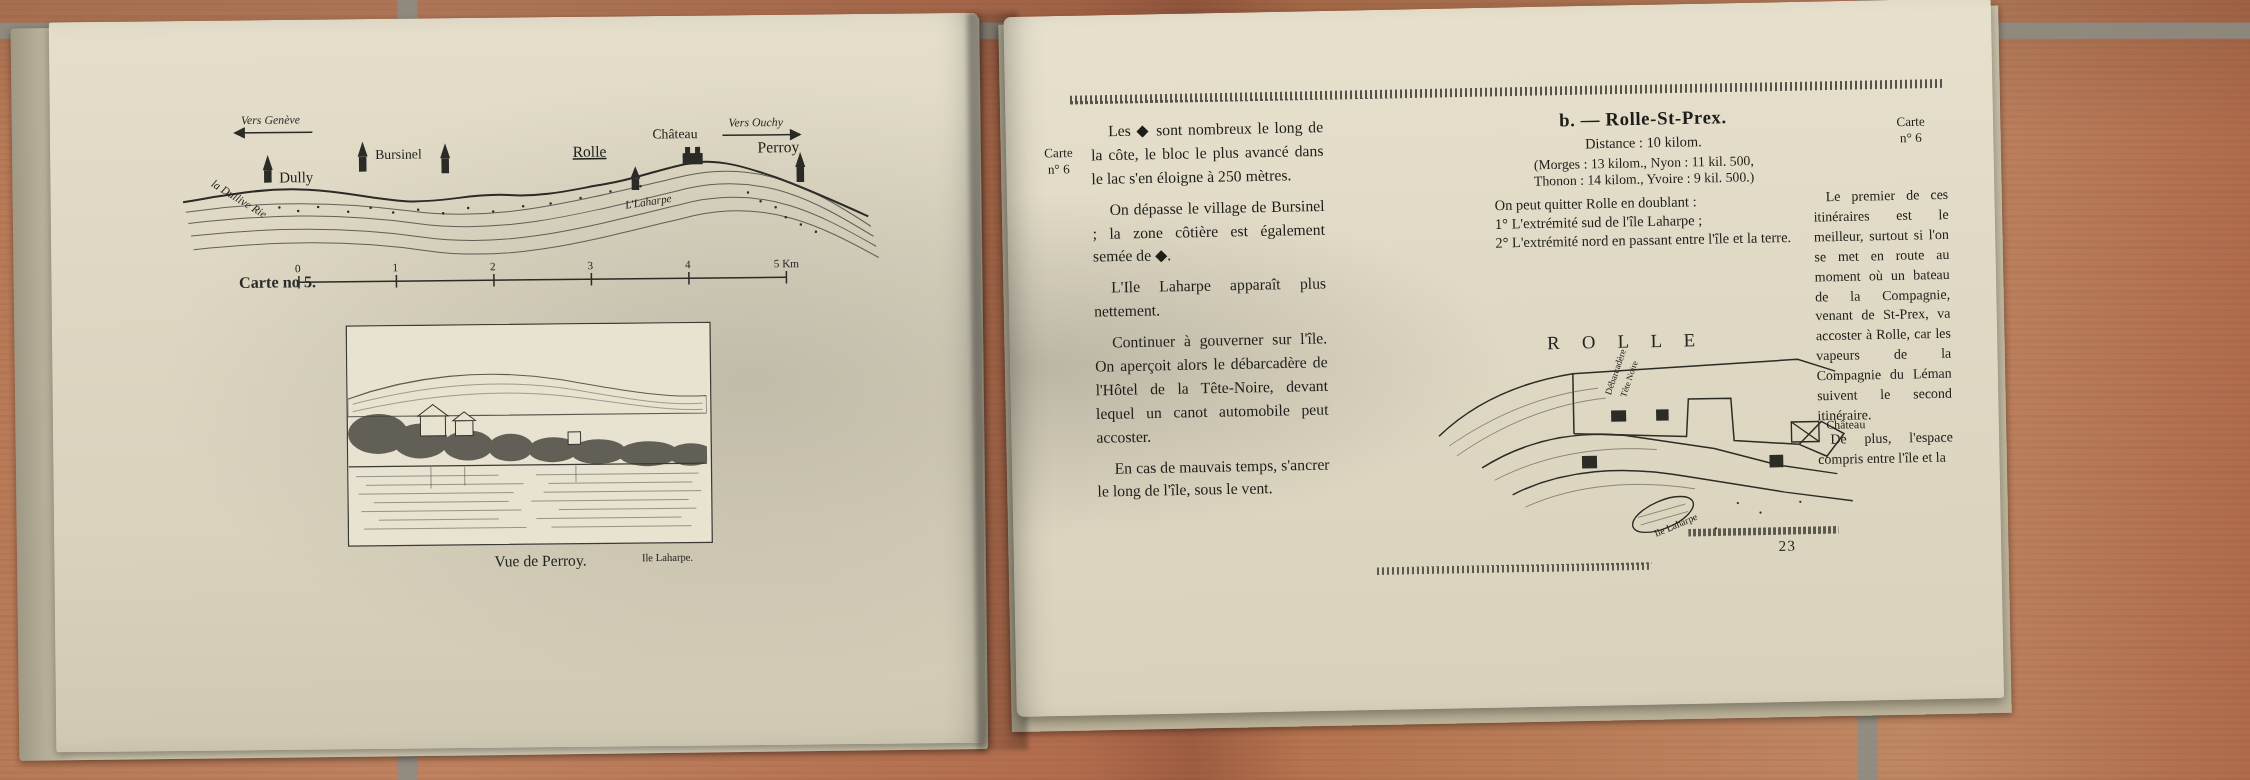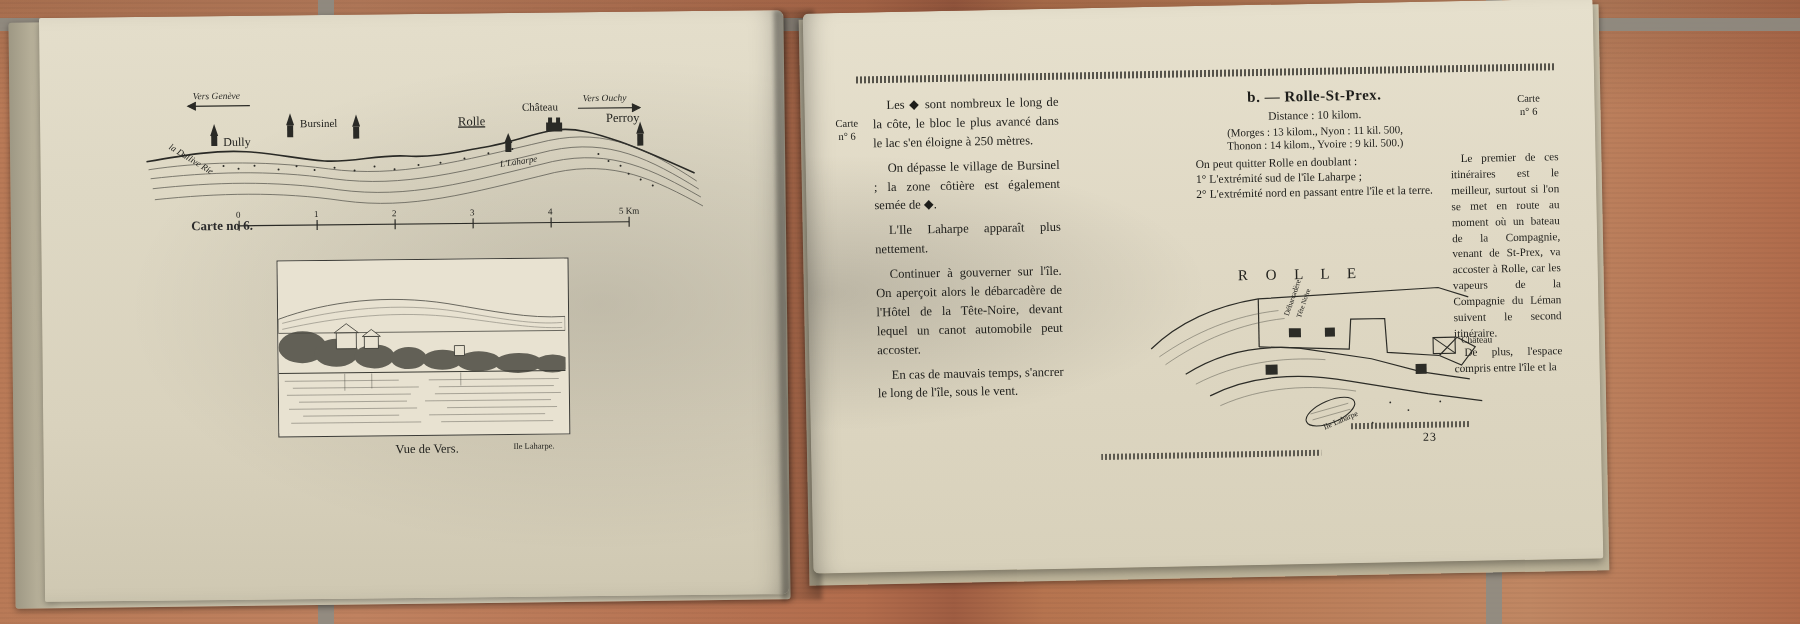--- a/index.html
+++ b/index.html
@@ -179,21 +179,21 @@
             <text x="107" y="152">0</text>
               <text x="185" y="152">1</text>
               <text x="263" y="152">2</text>
             <text x="341" y="152">3</text>
               <text x="419" y="152">4</text>
               <text x="490" y="152">5 Km</text>
           </g>
         </svg>
       </div>
 
-      <div class="capt" style="left:150px;top:202px;">Carte no 6.</div>
+      <div class="capt" style="left:150px;top:202px;">Carte no 5.</div>
 
       <div class="vignette">
         <svg width="287" height="172" viewBox="0 0 287 172">
           <rect x="0" y="0" width="287" height="172" fill="#e8e2d1"></rect>
 
           <path d="M0,58 C50,40 110,34 170,44 C215,52 250,60 287,58 L287,72 L0,72 Z" fill="none" stroke="#5b5a52" stroke-width="0.9"></path>
           <g stroke="#6a6960" stroke-width="0.6" opacity=".8">
             <path d="M4,62 C60,48 120,42 180,52 C225,60 255,66 284,64" fill="none"></path>
             <path d="M4,68 C60,56 120,50 180,58 C225,64 255,70 284,69" fill="none"></path>
           </g>
@@ -236,21 +236,21 @@
               <line x1="162" y1="162" x2="274" y2="162"></line>
           </g>
 
           <g stroke="#45443d" stroke-width="0.7" opacity=".6">
             <line x1="66" y1="113" x2="66" y2="130"></line>
             <line x1="93" y1="113" x2="93" y2="128"></line>
             <line x1="182" y1="113" x2="182" y2="126"></line>
           </g>
         </svg>
       </div>
-      <div class="vuecapt">Vue de Vers.</div>
+      <div class="vuecapt">Vue de Perroy.</div>
       <div class="ilecapt">Ile Laharpe.</div>
     </div>
 
     <div class="spine"></div>
 
     <div class="rightpage">
 
       <div class="rule-top"></div>
 
       <div class="cartelab" style="left:18px;top:104px;width:48px;">

